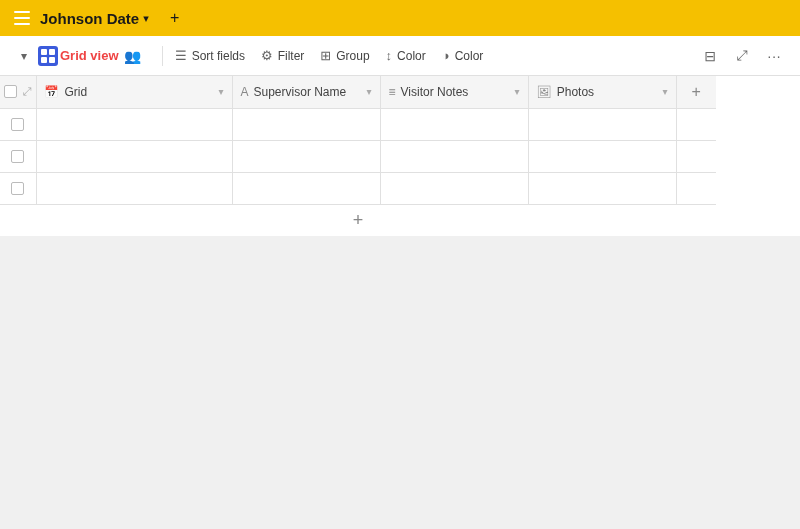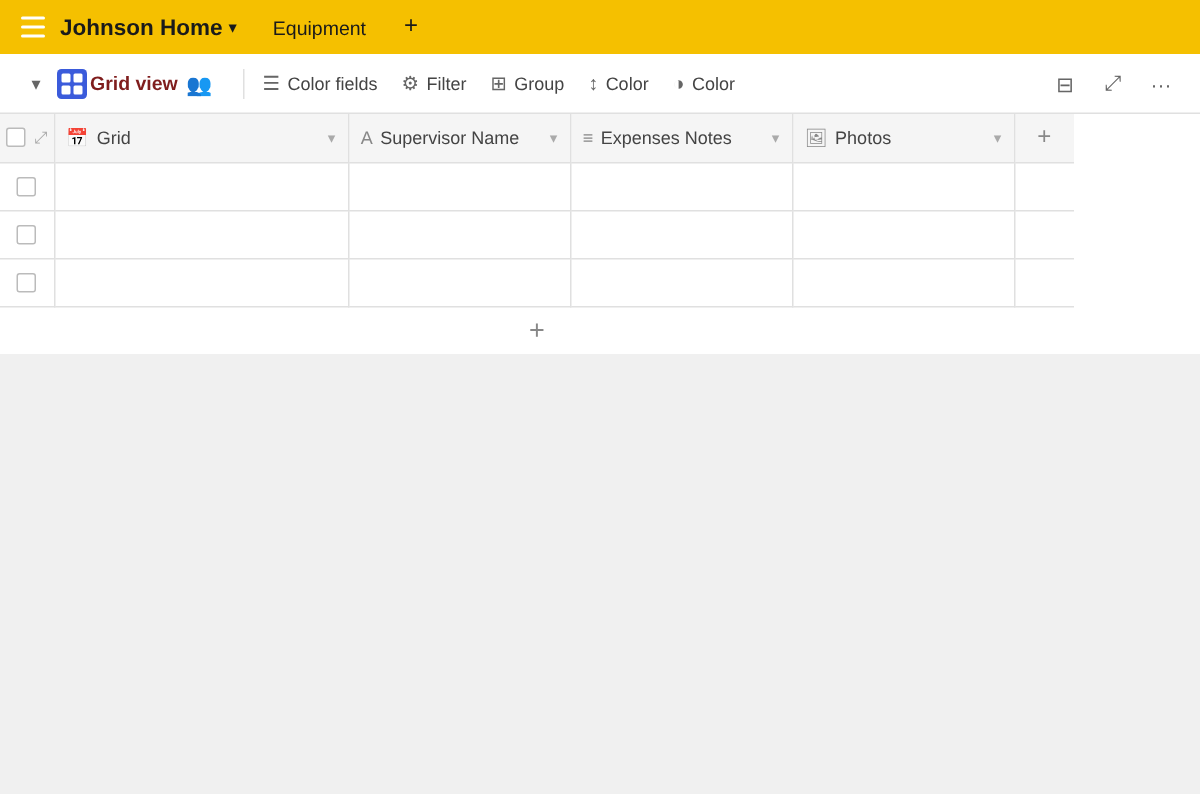--- a/index.html
+++ b/index.html
@@ -66,21 +66,21 @@
       width: 20px; height: 20px; background: #3b5bdb; border-radius: 3px;
       display: flex; align-items: center; justify-content: center;
       flex-shrink: 0;
     }
     .view-icon-inner {
       display: grid; grid-template-columns: 1fr 1fr; gap: 2px; padding: 3px;
       width: 100%; height: 100%;
     }
     .view-icon-cell { background: #fff; border-radius: 1px; }
     .view-label {
-      font-size: 13px; font-weight: 600; color: #7f1d1d;
+      font-size: 13px; font-weight: 600; color: #ef4444;
     }
     .view-people-icon {
       color: #888; font-size: 14px; margin-left: 4px;
     }
     .toolbar-divider {
       width: 1px; height: 20px; background: #e0e0e0; margin: 0 4px;
     }
     .toolbar-btn {
       display: flex; align-items: center; gap: 5px;
       padding: 4px 8px; border-radius: 4px; cursor: pointer;
@@ -184,45 +184,44 @@
 </head>
 <body>
 
 <div id="top-bar">
   <div id="hamburger-icon">
     <span></span>
       <span></span>
       <span></span>
   </div>
   <div class="app-title-area">
-    <span class="app-title">Johnson Home</span>
+    <span class="app-title">Johnson Date</span>
     <span class="title-chevron">▾</span>
   </div>
-  <button class="nav-tab">Equipment</button>
   <button class="nav-tab-add">+</button>
 </div>
 
 <div id="toolbar">
   <div class="toolbar-left">
     <div class="view-toggle-arrow">▾</div>
     <div class="view-icon">
       <div class="view-icon-inner">
         <div class="view-icon-cell"></div>
         <div class="view-icon-cell"></div>
         <div class="view-icon-cell"></div>
         <div class="view-icon-cell"></div>
       </div>
     </div>
     <span class="view-label">Grid view</span>
     <span class="view-people-icon">👥</span>
   </div>
   <div class="toolbar-divider"></div>
   <button class="toolbar-btn">
     <span class="icon">☰</span>
-    <span>Color fields</span>
+    <span>Sort fields</span>
   </button>
   <button class="toolbar-btn">
     <span class="icon">⚙</span>
     <span>Filter</span>
   </button>
   <button class="toolbar-btn">
     <span class="icon">⊞</span>
     <span>Group</span>
   </button>
   <button class="toolbar-btn">
@@ -269,21 +268,21 @@
           <th>
             <div class="col-header-inner">
               <span class="col-icon">A</span>
               <span>Supervisor Name</span>
               <span class="col-chevron">▾</span>
             </div>
           </th>
           <th>
             <div class="col-header-inner">
               <span class="col-icon">≡</span>
-              <span>Expenses Notes</span>
+              <span>Visitor Notes</span>
               <span class="col-chevron">▾</span>
             </div>
           </th>
           <th>
             <div class="col-header-inner">
               <span class="col-icon">🖼</span>
               <span>Photos</span>
               <span class="col-chevron">▾</span>
             </div>
           </th>

